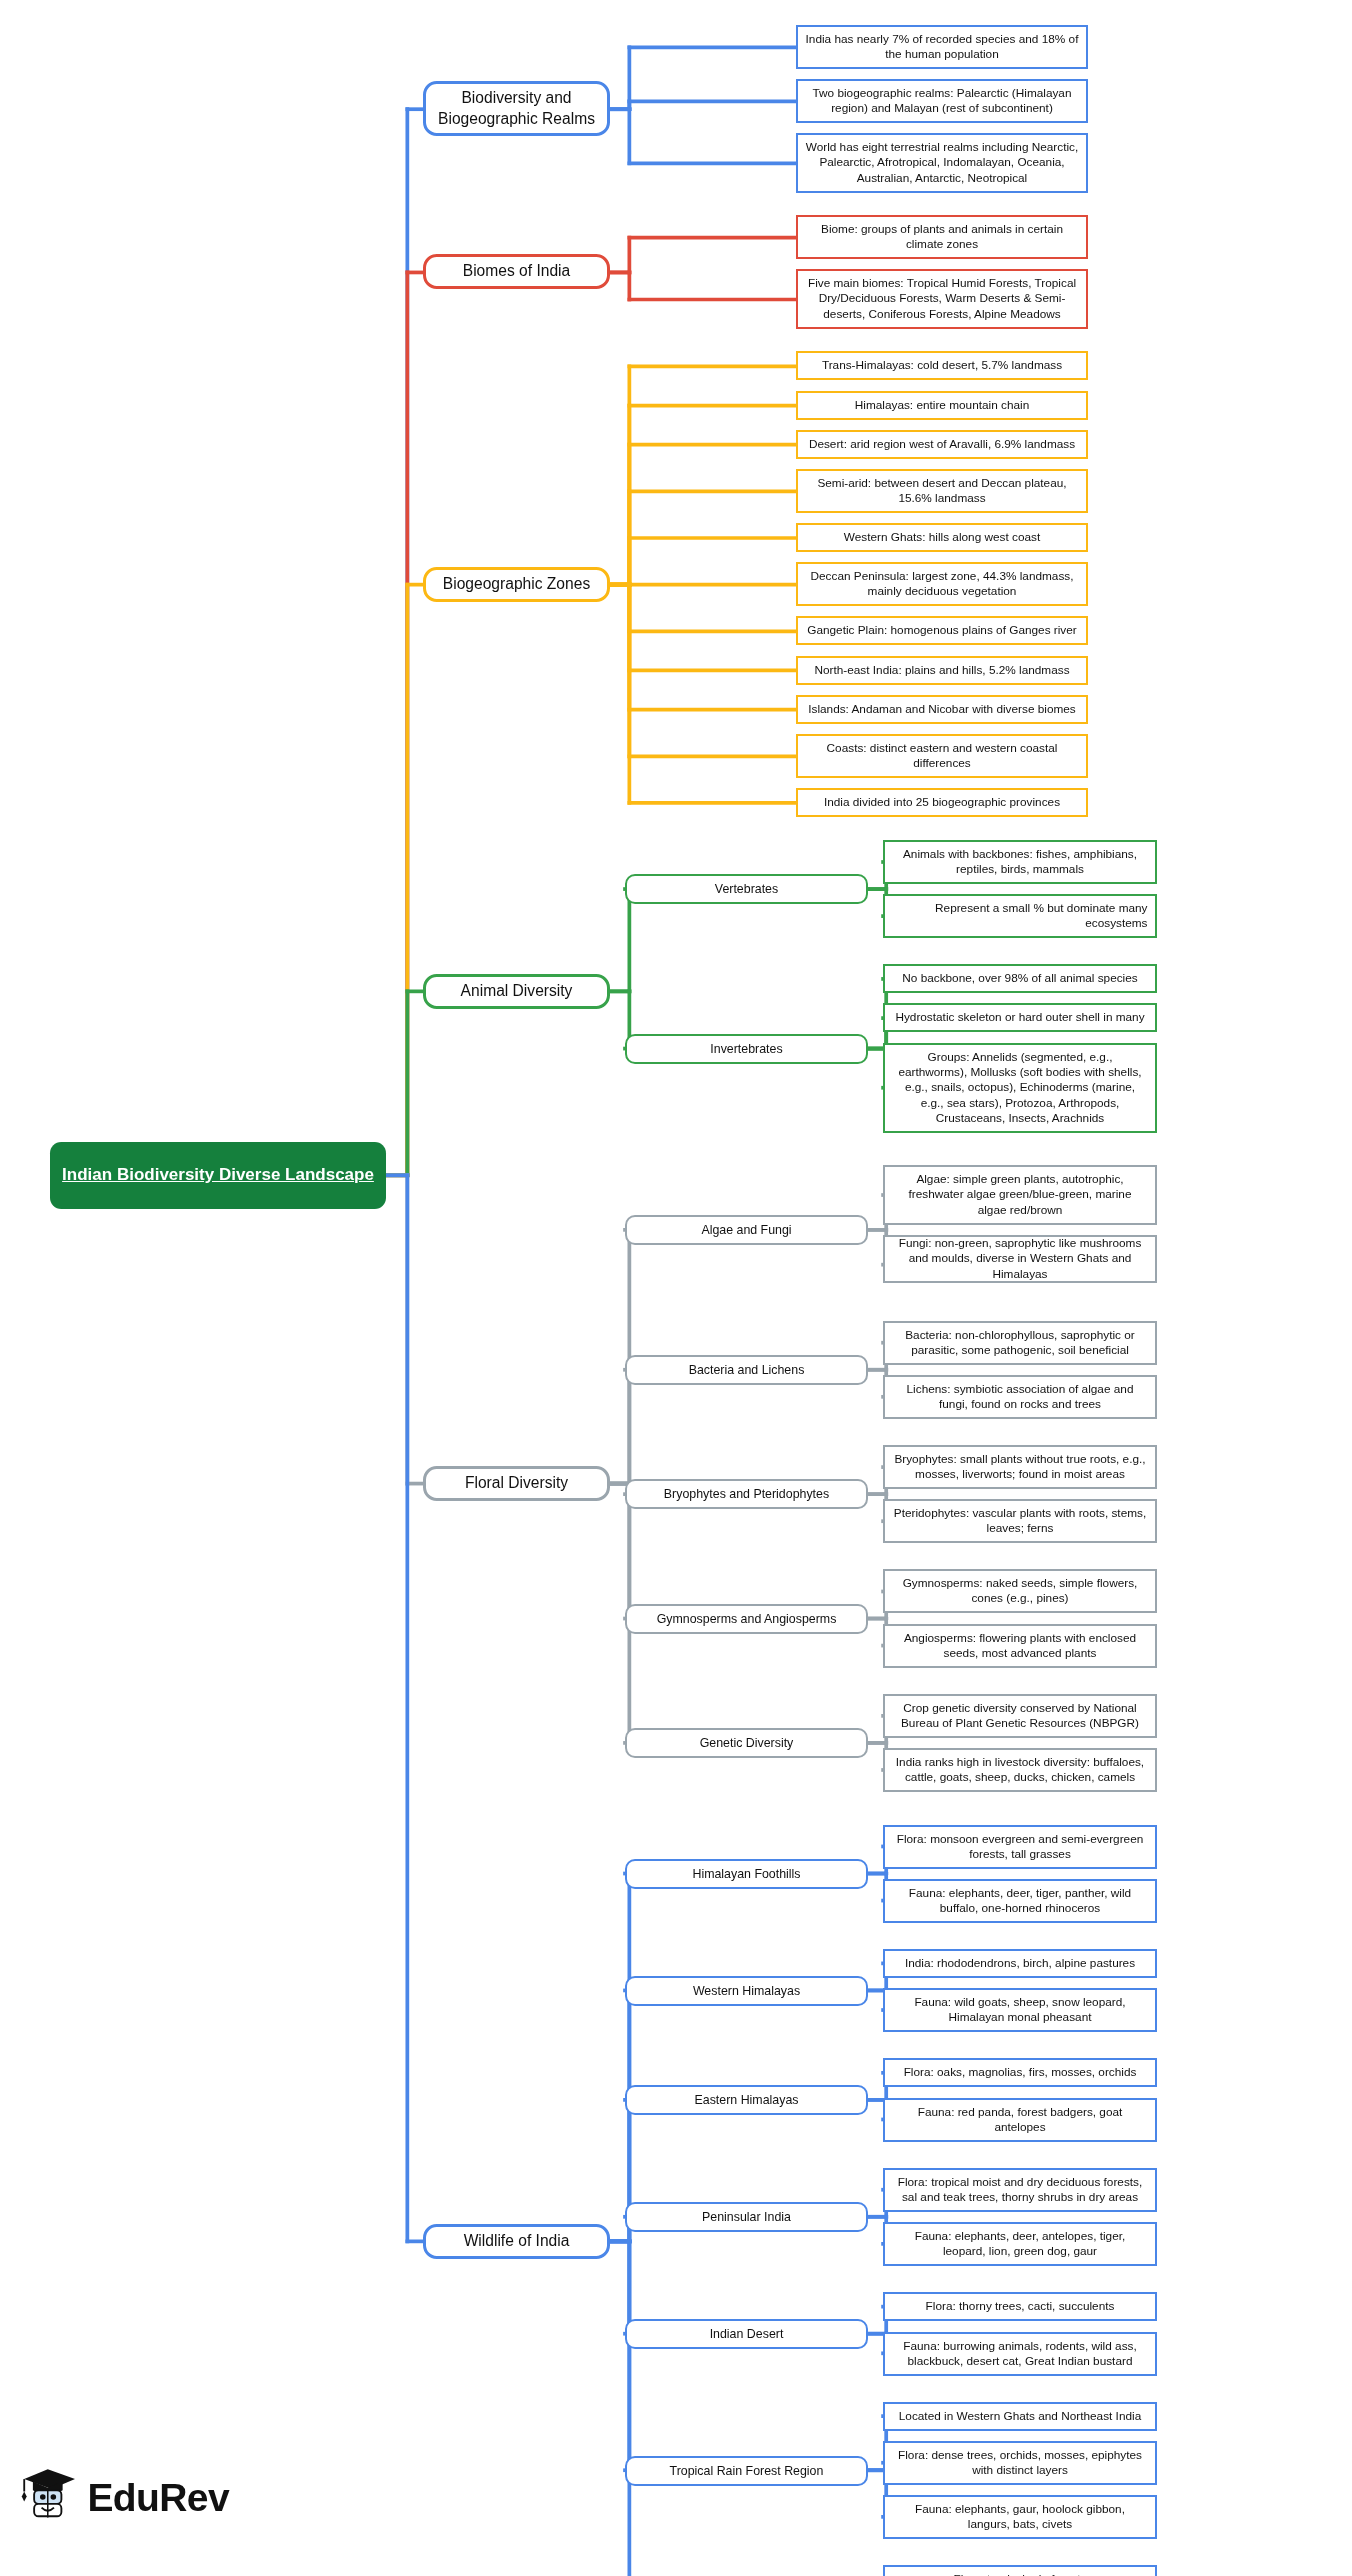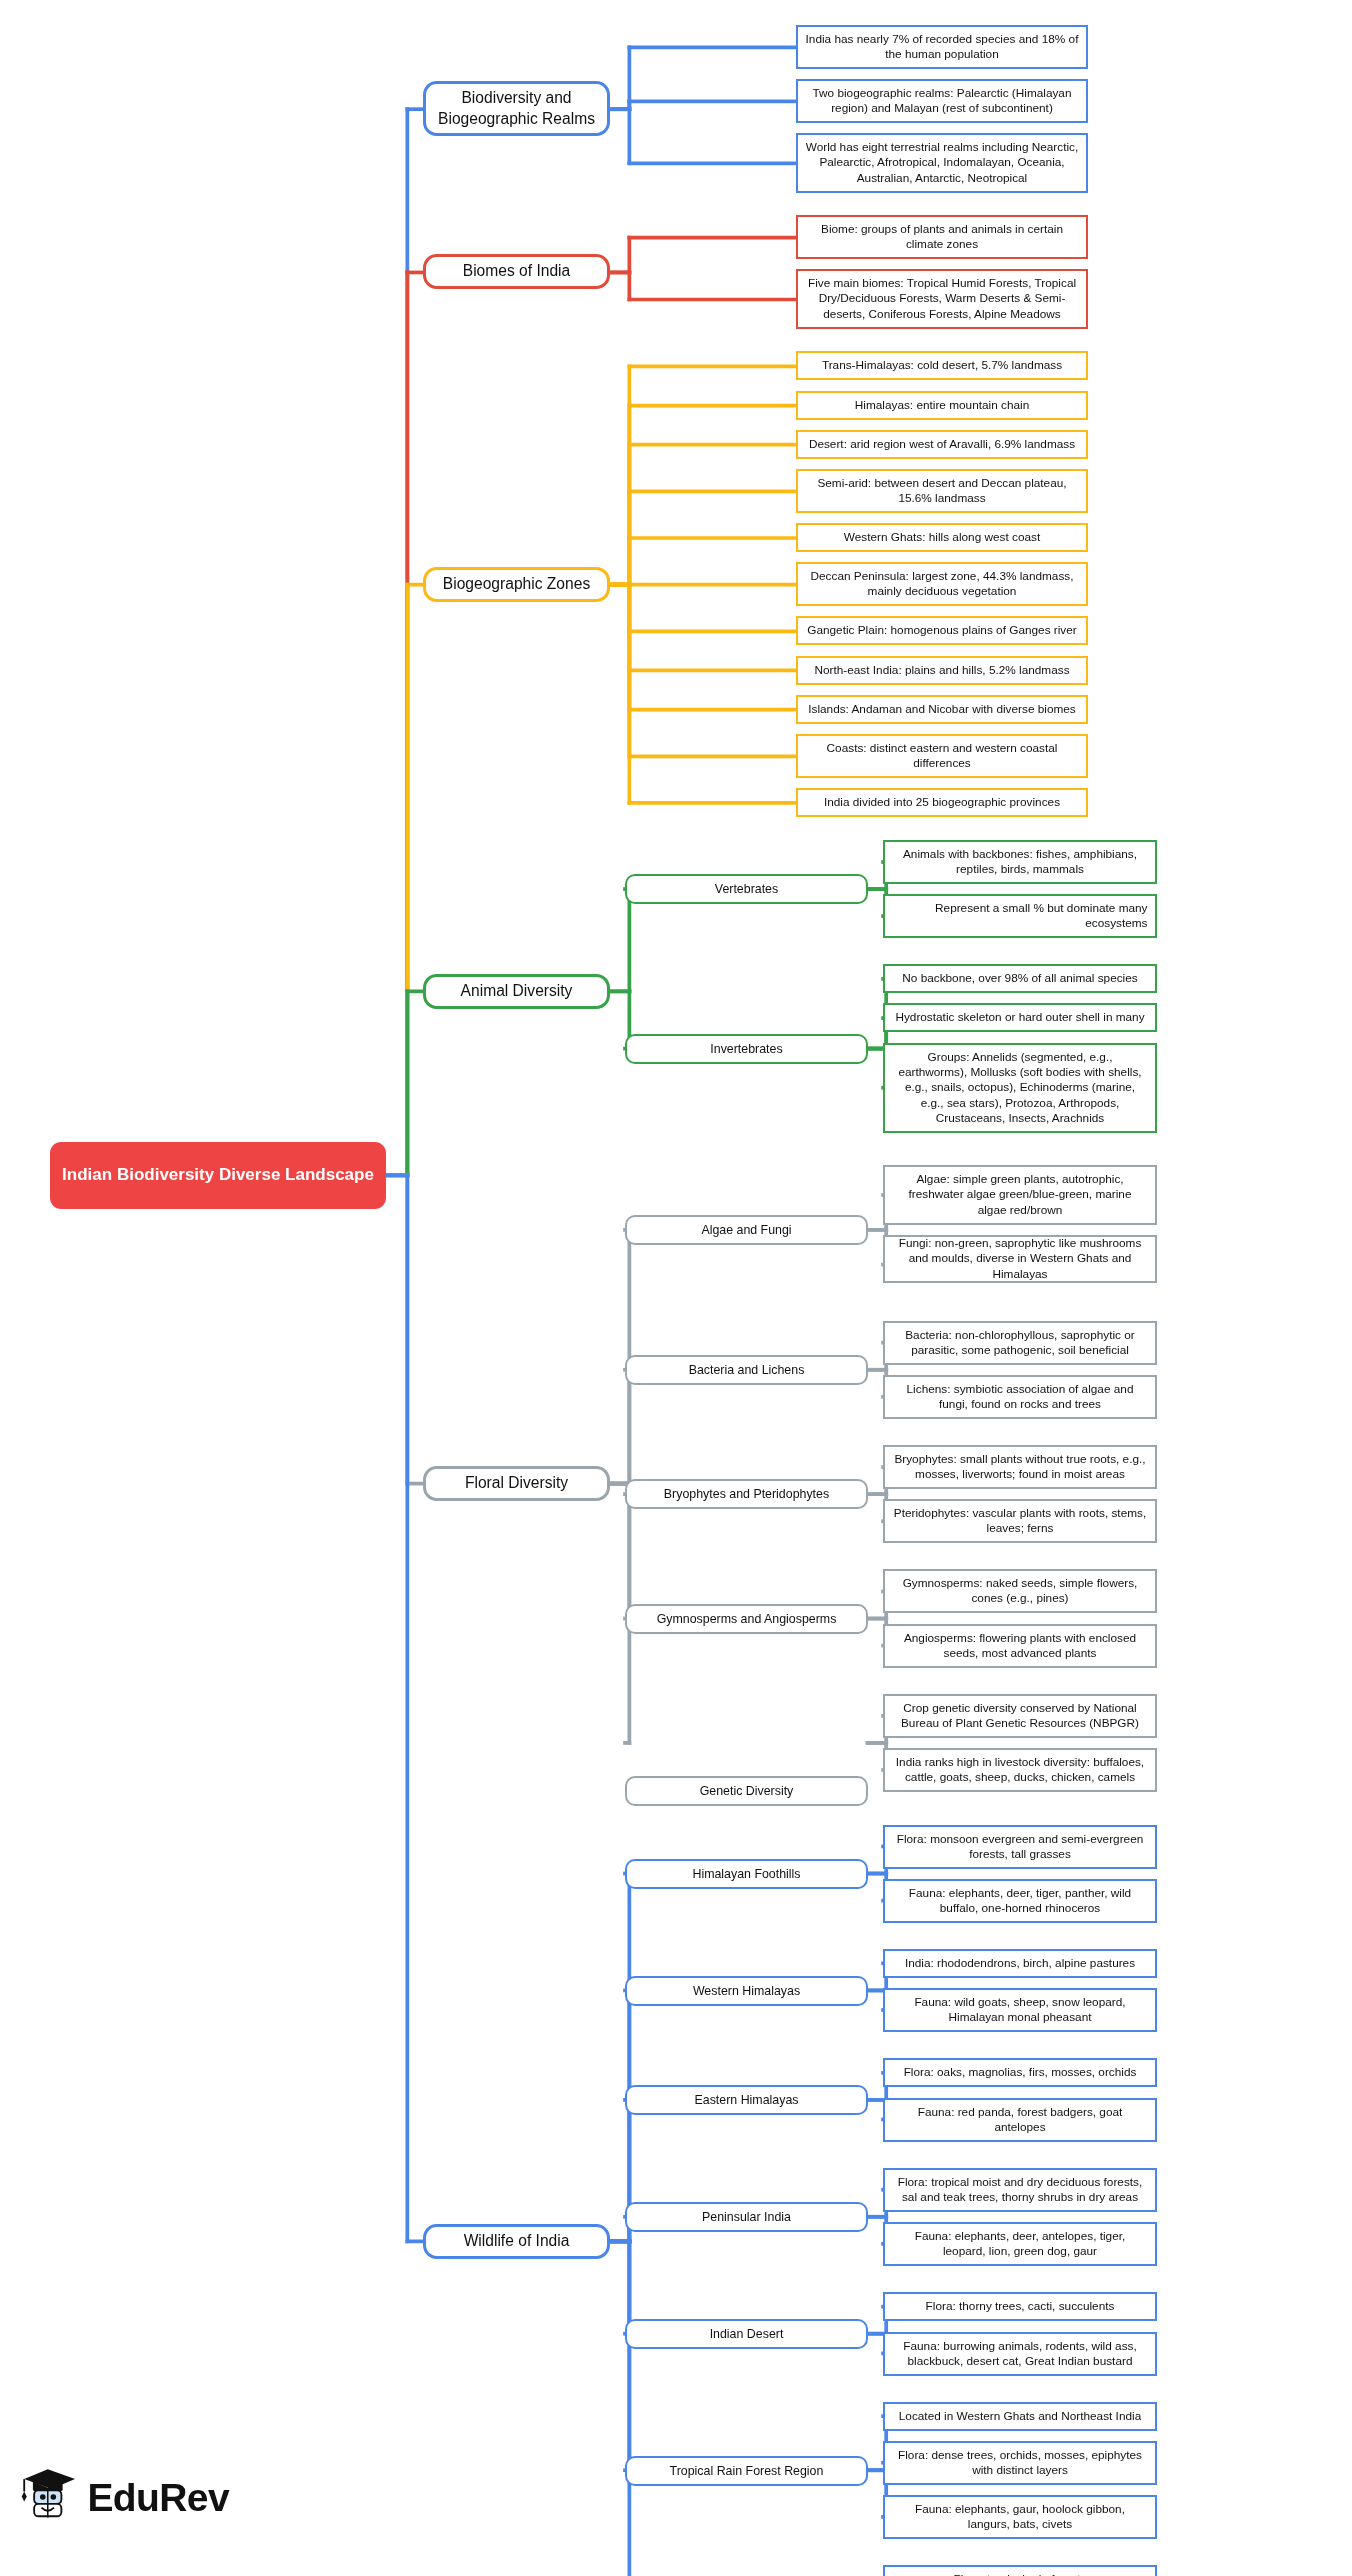--- a/index.html
+++ b/index.html
@@ -18,24 +18,25 @@
     display:flex; align-items:center; justify-content:center;
     text-align:center;
     line-height:1.30;
     color:#111111;
     padding:3.7px 7.5px;
   }
   .node span { display:block; width:100%; }
 
   
   .root {
-    background:#ef4444; color:#ffffff;
+    background:#15803d; color:#ffffff;
     font-weight:bold; font-size:17px;
     border-radius:11.2px;
     padding:8.7px 10px;
+    text-decoration:underline;
   }
 
   
   .lvl1 { font-size:15.6px; border-width:3.1px; border-style:solid; border-radius:13.7px; }
   
   .lvl2 { font-size:12.4px; border-width:2.5px; border-style:solid; border-radius:10px; }
   
   .leaf { font-size:11.8px; border-width:2.5px; border-style:solid; border-radius:0; }
 
   .c-blue   { border-color:#4a86e8; }
@@ -369,21 +370,21 @@
       </div>
       <div class="node lvl2 c-gray" style="left: 625px; top: 1604px; width: 243px; height: 30px;">
         <span>Gymnosperms and Angiosperms</span>
       </div>
       <div class="node leaf c-gray" style="left: 883px; top: 1569px; width: 274px; height: 44px;">
         <span>Gymnosperms: naked seeds, simple flowers, cones (e.g., pines)</span>
       </div>
       <div class="node leaf c-gray" style="left: 883px; top: 1624px; width: 274px; height: 44px;">
         <span>Angiosperms: flowering plants with enclosed seeds, most advanced plants</span>
       </div>
-      <div class="node lvl2 c-gray" style="left: 625px; top: 1728px; width: 243px; height: 30px; margin-top: 48px;">
+      <div class="node lvl2 c-gray" style="left: 625px; top: 1728px; width: 243px; height: 30px;">
         <span>Genetic Diversity</span>
       </div>
       <div class="node leaf c-gray" style="left: 883px; top: 1694px; width: 274px; height: 44px;">
         <span>Crop genetic diversity conserved by National Bureau of Plant Genetic Resources (NBPGR)</span>
       </div>
       <div class="node leaf c-gray" style="left: 883px; top: 1748px; width: 274px; height: 44px;">
         <span>India ranks high in livestock diversity: buffaloes, cattle, goats, sheep, ducks, chicken, camels</span>
       </div>
       <div class="node lvl1 c-blue" style="left: 423px; top: 2224px; width: 187px; height: 35px;">
         <span>Wildlife of India</span>

